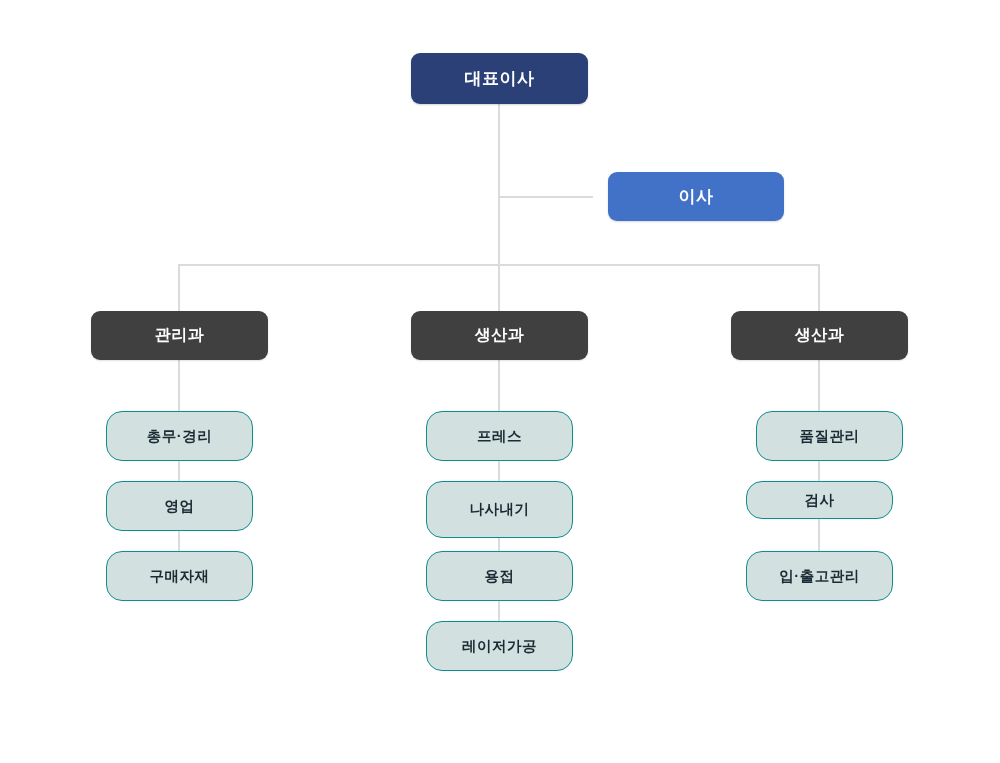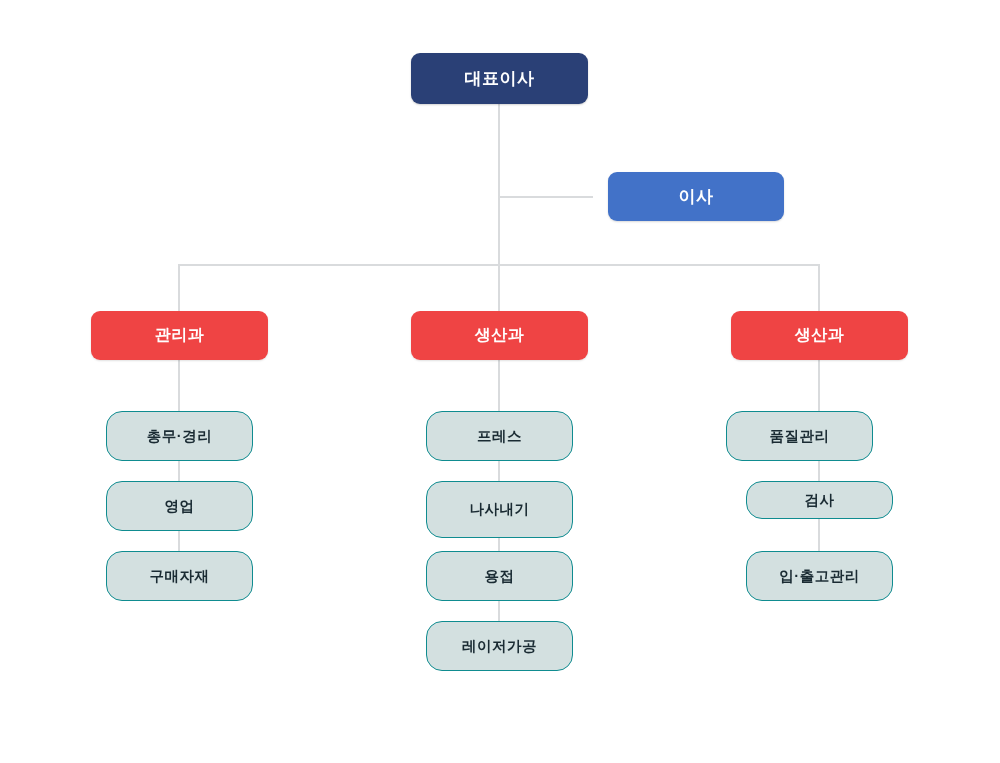--- a/index.html
+++ b/index.html
@@ -56,21 +56,21 @@
     background: #4272c8;
     color: #ffffff;
     font-size: 17px;
     font-weight: bold;
     box-shadow: 0 1px 2px rgba(0,0,0,0.15);
     margin-left: 16px;
   }
 
   
   .node.dept {
-    background: #ef4444;
+    background: #404040;
     color: #ffffff;
     font-size: 16px;
     font-weight: bold;
     box-shadow: 0 1px 2px rgba(0,0,0,0.12);
   }
 
   
   .node.team {
     background: #d3e0e0;
     color: #1a2b33;
@@ -108,17 +108,17 @@
   <div class="node team" style="left:106px; top:481px; width:147px; height:50px;">영업</div>
   <div class="node team" style="left:106px; top:551px; width:147px; height:50px;">구매자재</div>
 
   <div class="node dept" style="left:411px; top:311px; width:177px; height:49px;">생산과</div>
   <div class="node team" style="left:426px; top:411px; width:147px; height:50px;">프레스</div>
   <div class="node team" style="left:426px; top:481px; width:147px; height:57px;">나사내기</div>
   <div class="node team" style="left:426px; top:551px; width:147px; height:50px;">용접</div>
   <div class="node team" style="left:426px; top:621px; width:147px; height:50px;">레이저가공</div>
 
   <div class="node dept" style="left:731px; top:311px; width:177px; height:49px;">생산과</div>
-  <div class="node team" style="left:726px; top:411px; width:147px; height:50px;">품질관리</div>
+  <div class="node team" style="left:756px; top:411px; width:147px; height:50px;">품질관리</div>
   <div class="node team" style="left:746px; top:481px; width:147px; height:38px;">검사</div>
   <div class="node team" style="left:746px; top:551px; width:147px; height:50px;">입·출고관리</div>
 
 </div>
 
 </body></html>

